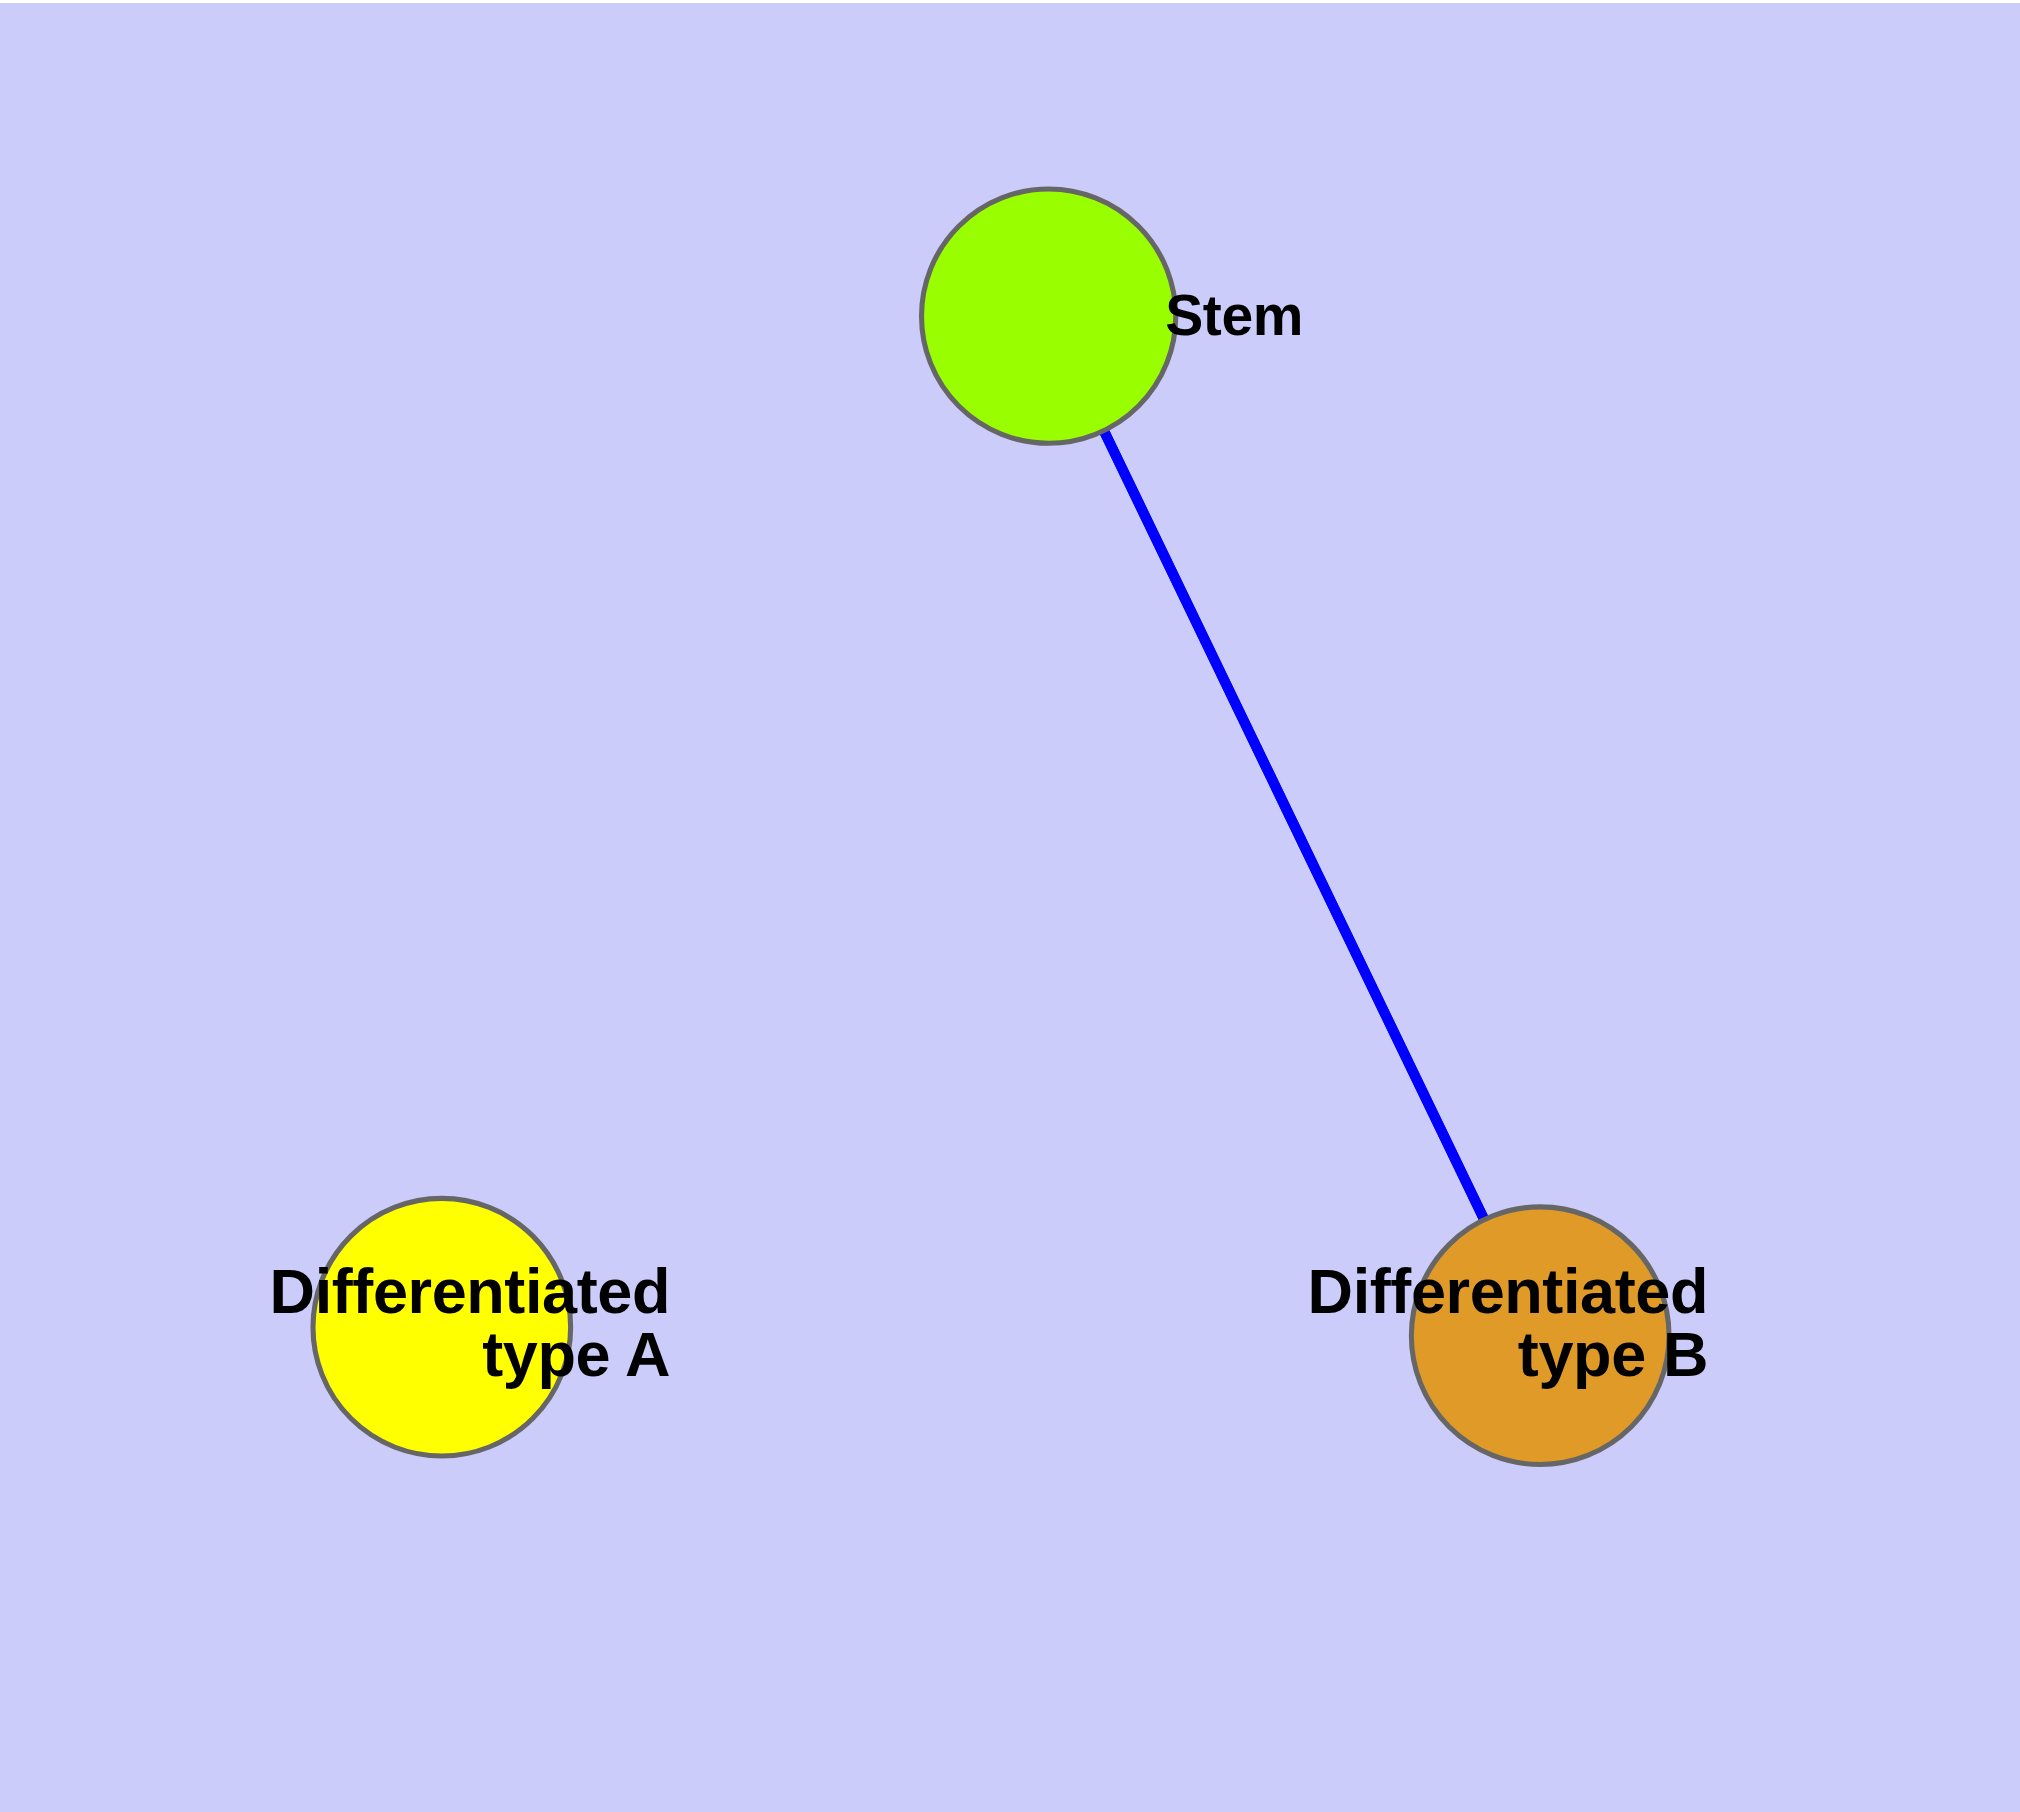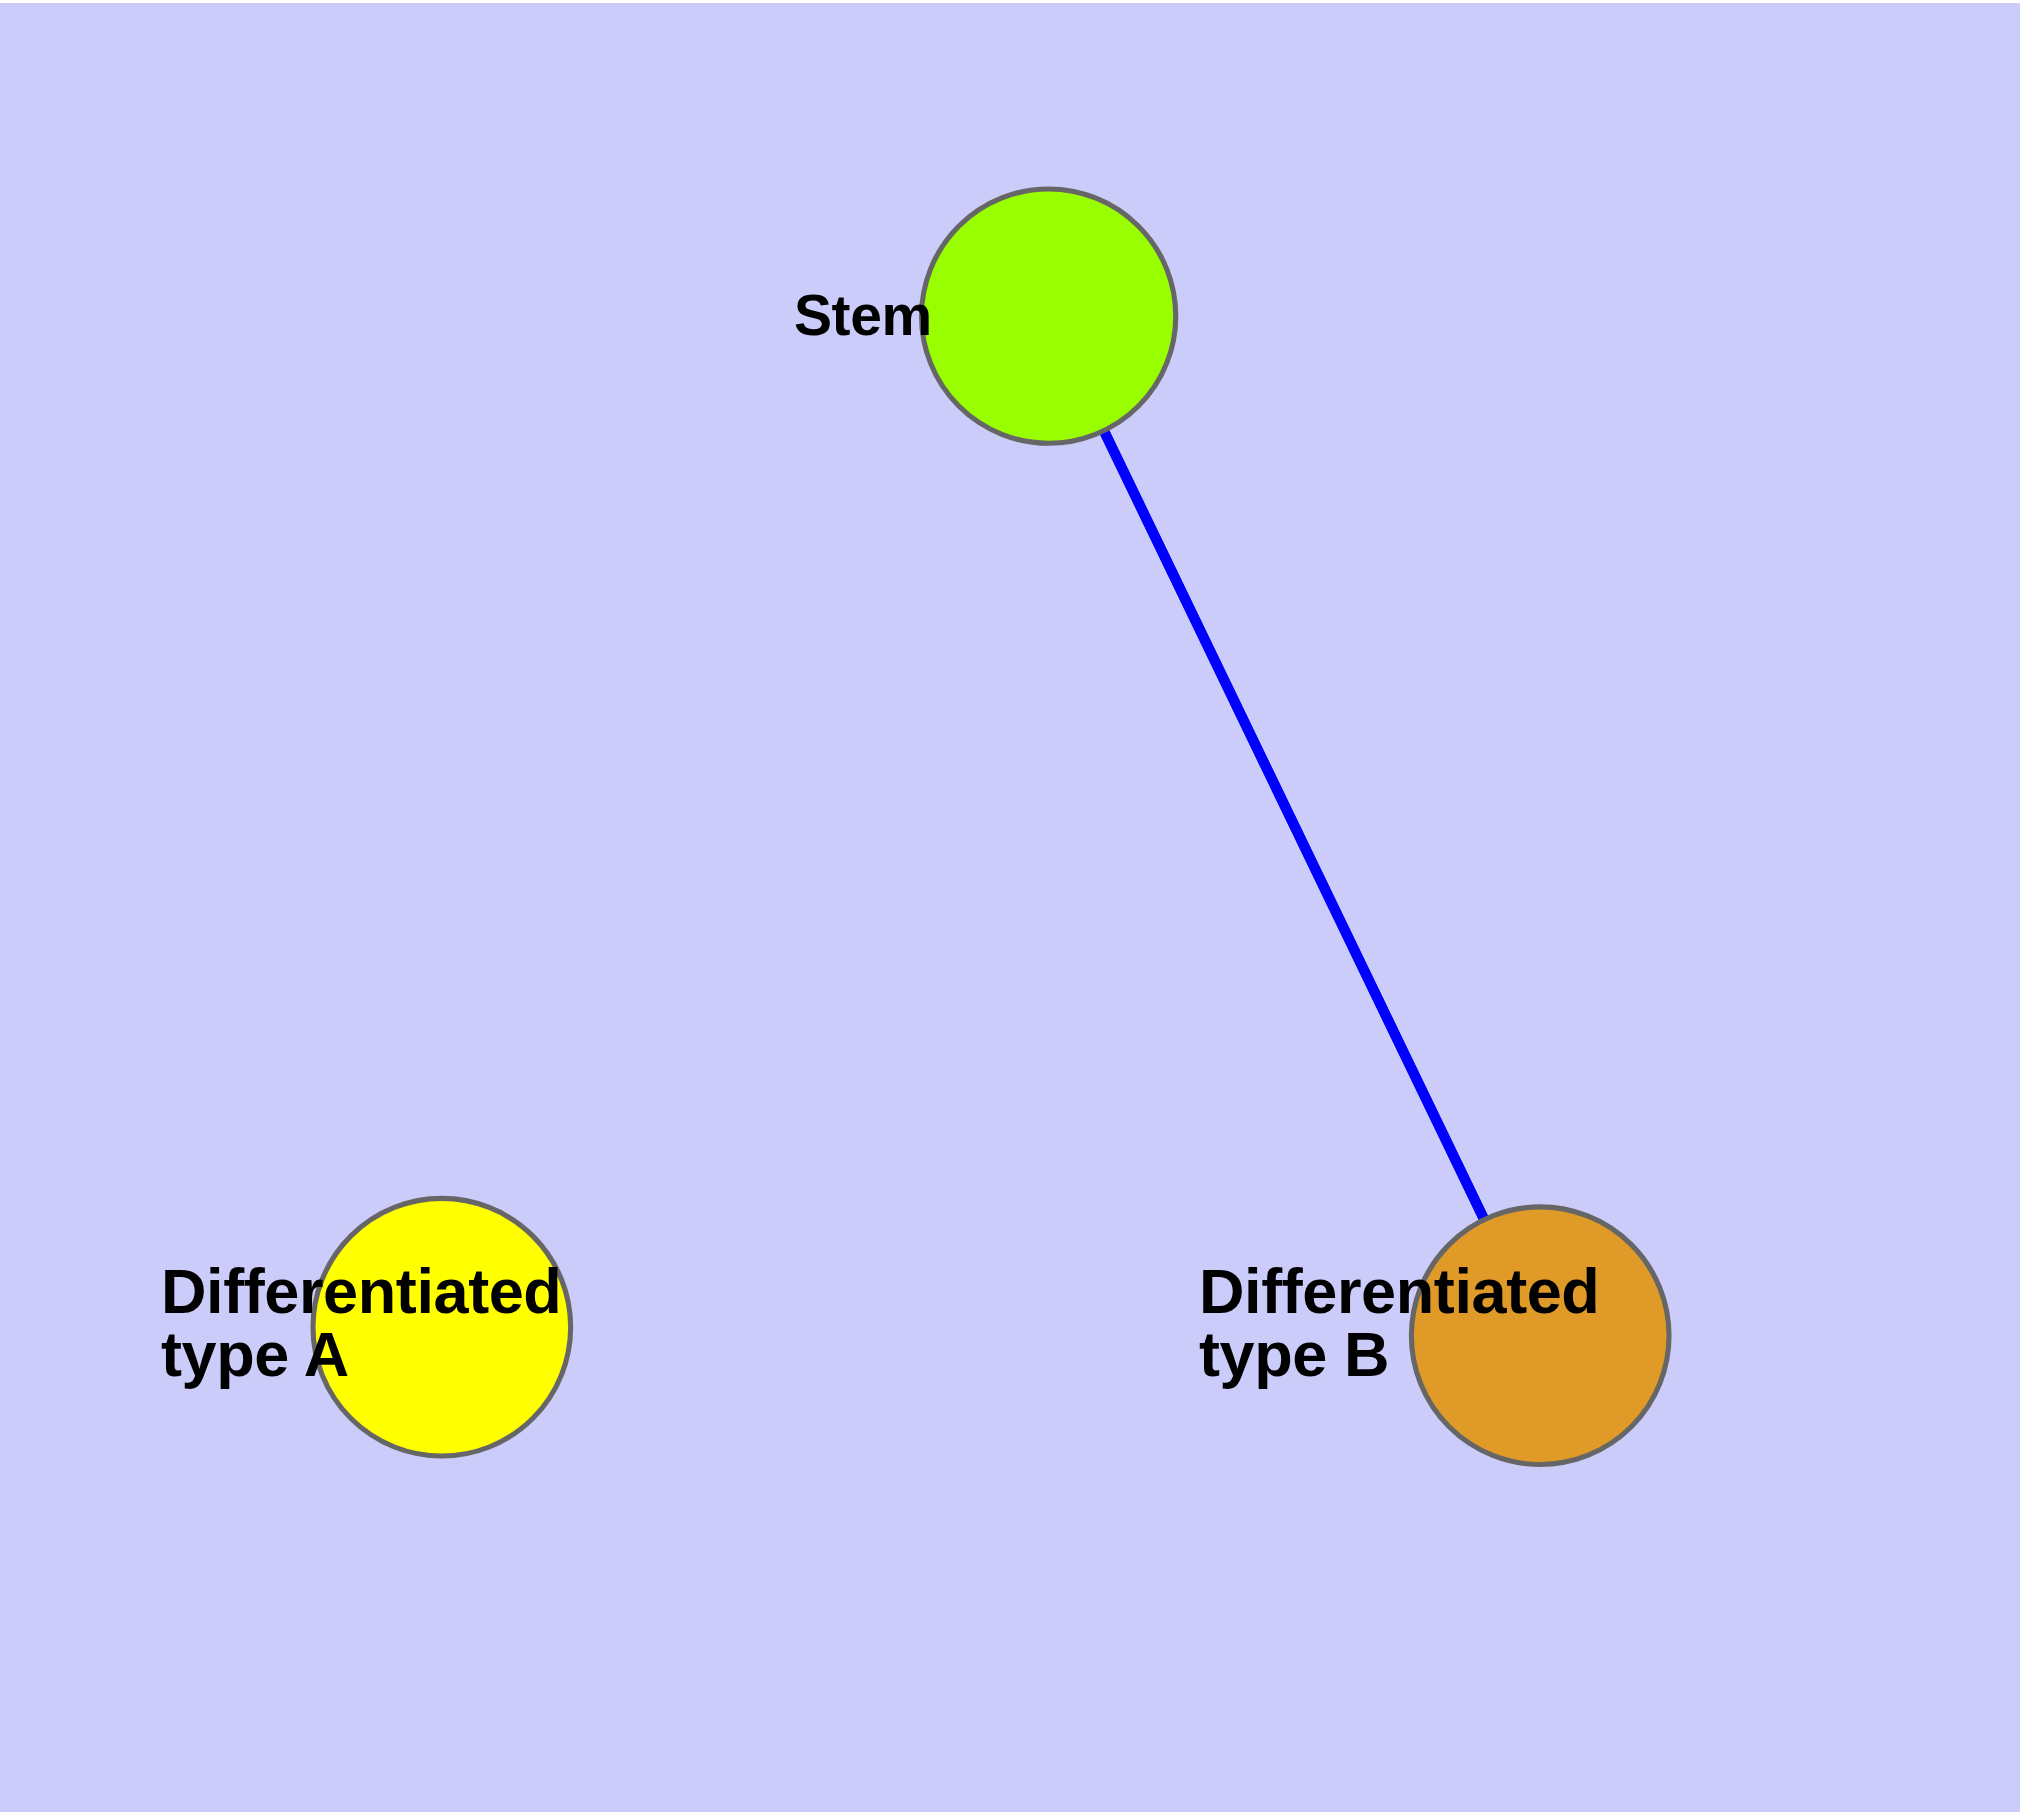--- a/index.html
+++ b/index.html
@@ -25,21 +25,21 @@
   }
   #graph-svg {
     position: absolute;
     left: 0;
     top: 0;
     width: 2021px;
     height: 1812px;
   }
   .node-label {
     position: absolute;
-    text-align: left;
+    text-align: right;
     font-weight: bold;
     color: #000000;
     white-space: pre;
     line-height: 1.0;
     pointer-events: none;
     letter-spacing: -0.4px;
   }
   #label-stem {
     font-size: 57px;
     left: 794px;

